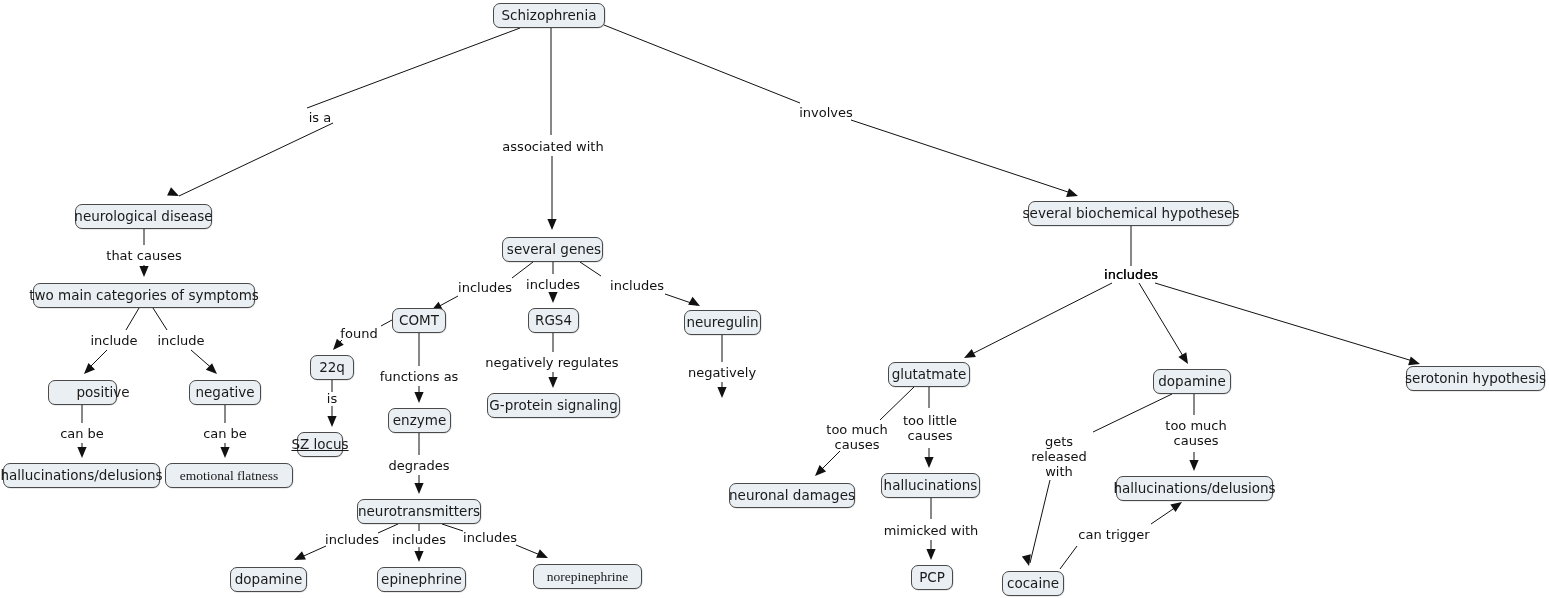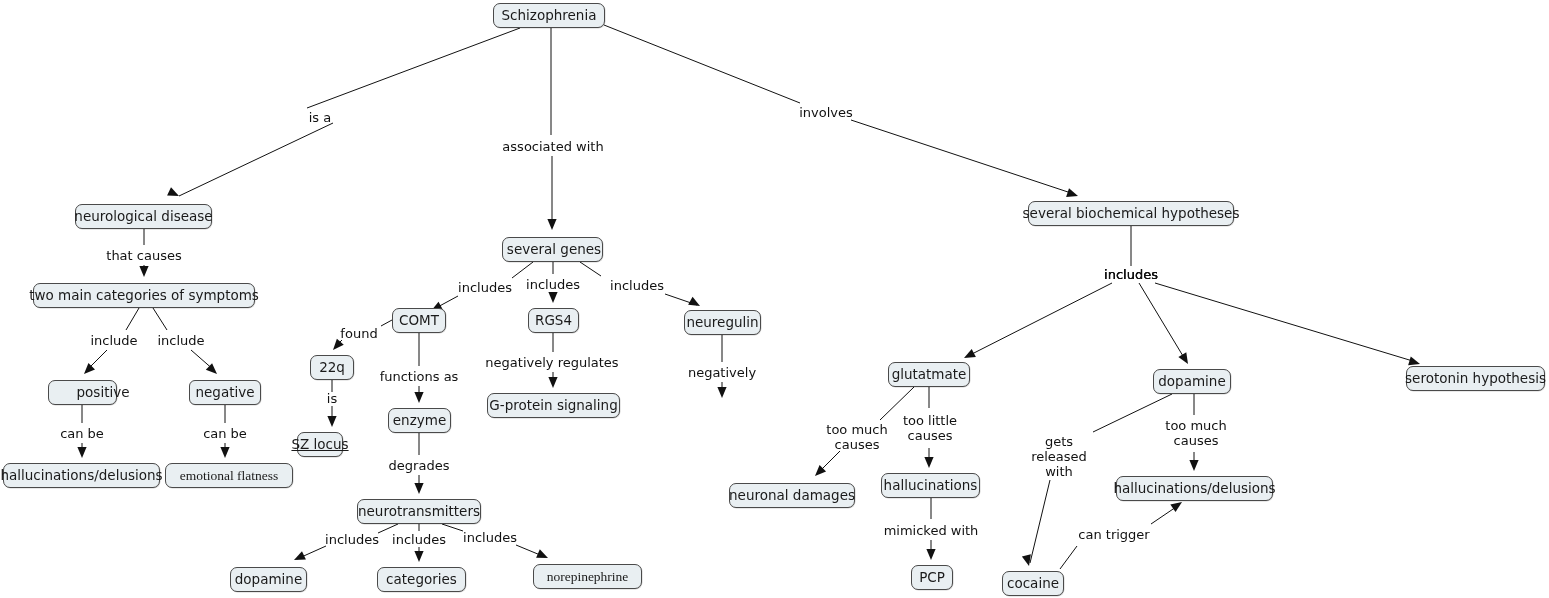--- a/index.html
+++ b/index.html
@@ -149,34 +149,34 @@
     <div class="elabel" style="left: 1059px; top: 456px;">gets
 released
 with</div>
     <div class="elabel" style="left: 1196px; top: 433px;">too much
 causes</div>
     <div class="elabel" style="left: 1114px; top: 534px;">can trigger</div>
     <div class="node" style="left: 493px; top: 3px; width: 112px; height: 25px;">Schizophrenia</div>
     <div class="node" style="left: 75px; top: 204px; width: 137px; height: 25px;">neurological disease</div>
     <div class="node" style="left: 33px; top: 283px; width: 222px; height: 25px;">two main categories of symptoms</div>
     <div class="node" style="left: 48px; top: 380px; width: 69px; height: 25px; padding-left: 48px;">positive</div>
-    <div class="node" style="left: 189px; top: 380px; width: 72px; height: 25px; border-radius: 6px;">negative</div>
+    <div class="node" style="left: 189px; top: 380px; width: 72px; height: 25px;">negative</div>
     <div class="node" style="left: 3px; top: 463px; width: 157px; height: 25px;">hallucinations/delusions</div>
     <div class="node" style="left: 165px; top: 463px; width: 128px; height: 25px; font-family: Liberation Serif, serif;">emotional flatness</div>
     <div class="node" style="left: 502px; top: 237px; width: 101px; height: 25px; padding-left: 10px;">several genes</div>
     <div class="node" style="left: 392px; top: 308px; width: 54px; height: 25px;">COMT</div>
     <div class="node" style="left: 528px; top: 308px; width: 51px; height: 25px;">RGS4</div>
     <div class="node" style="left: 684px; top: 310px; width: 77px; height: 25px;">neuregulin</div>
     <div class="node" style="left: 310px; top: 355px; width: 44px; height: 25px;">22q</div>
     <div class="node" style="left: 297px; top: 432px; width: 46px; height: 25px; text-decoration: underline;">SZ locus</div>
     <div class="node" style="left: 388px; top: 408px; width: 63px; height: 25px;">enzyme</div>
     <div class="node" style="left: 487px; top: 393px; width: 133px; height: 25px;">G-protein signaling</div>
     <div class="node" style="left: 357px; top: 499px; width: 124px; height: 25px;">neurotransmitters</div>
     <div class="node" style="left: 230px; top: 567px; width: 77px; height: 25px;">dopamine</div>
-    <div class="node" style="left: 377px; top: 567px; width: 89px; height: 25px;">categories</div>
+    <div class="node" style="left: 377px; top: 567px; width: 89px; height: 25px;">epinephrine</div>
     <div class="node" style="left: 533px; top: 564px; width: 109px; height: 25px; font-family: Liberation Serif, serif;">norepinephrine</div>
     <div class="node" style="left: 1028px; top: 201px; width: 206px; height: 25px;">several biochemical hypotheses</div>
     <div class="node" style="left: 888px; top: 362px; width: 82px; height: 25px;">glutatmate</div>
     <div class="node" style="left: 1153px; top: 369px; width: 78px; height: 25px;">dopamine</div>
     <div class="node" style="left: 1406px; top: 366px; width: 139px; height: 25px;">serotonin hypothesis</div>
     <div class="node" style="left: 729px; top: 483px; width: 126px; height: 25px;">neuronal damages</div>
     <div class="node" style="left: 881px; top: 473px; width: 99px; height: 25px;">hallucinations</div>
     <div class="node" style="left: 911px; top: 565px; width: 42px; height: 25px;">PCP</div>
     <div class="node" style="left: 1002px; top: 571px; width: 62px; height: 25px;">cocaine</div>
     <div class="node" style="left: 1116px; top: 476px; width: 157px; height: 25px;">hallucinations/delusions</div>

